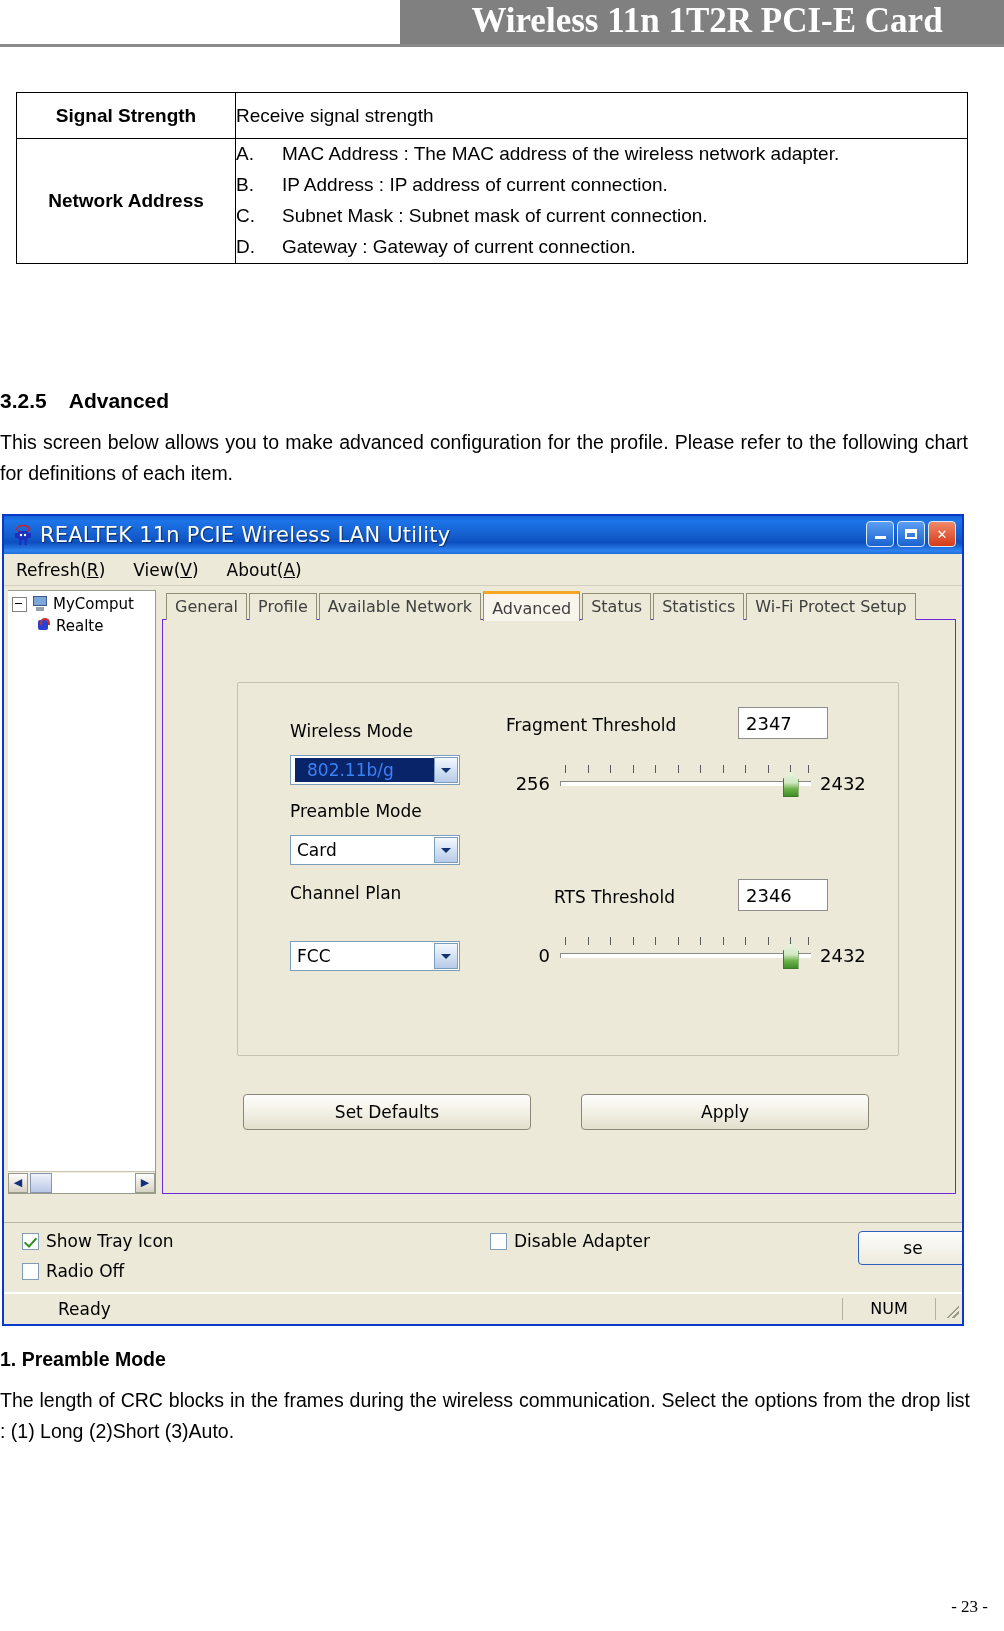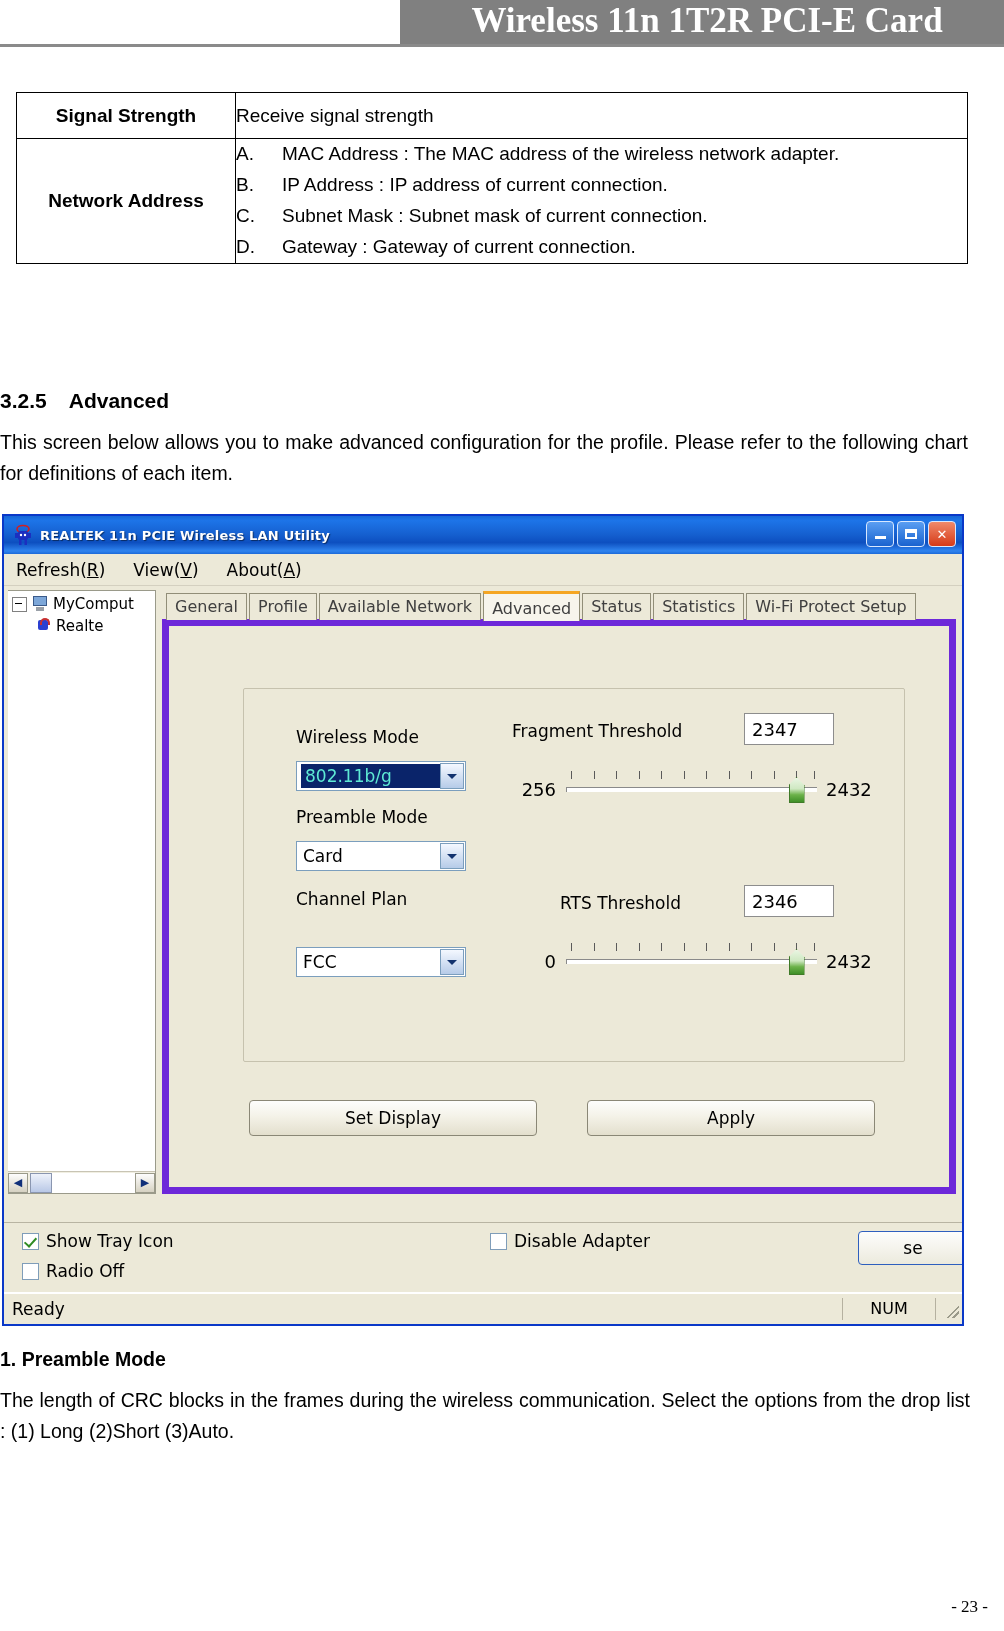--- a/index.html
+++ b/index.html
@@ -126,22 +126,22 @@
     align-items: center;
   }
   .tb-icon {
     width: 22px; height: 22px;
     margin: 0 6px 0 8px;
     position: relative;
     flex: 0 0 22px;
   }
   .tb-title {
     color: #ffffff;
-    font-size: 13px;
-    font-weight: bold;
+    font-size: 21px;
+    font-weight: normal;
     white-space: nowrap;
     text-shadow: 1px 1px 1px rgba(0,0,0,.5);
     letter-spacing: .2px;
   }
   .tb-buttons {
     position: absolute;
     right: 6px; top: 5px;
     display: flex;
     gap: 3px;
   }
@@ -334,21 +334,21 @@
     border-top: 3px solid #f5a623;
     font-weight: normal;
     margin-bottom: -1px;
   }
   .tab-content {
     position: absolute;
     left: 0; top: 29px;
     right: 0;
     height: 575px;
     background: #ece9d8;
-    border: 7px solid #6d28d9;
+    border: 1px solid #6d28d9;
     box-sizing: border-box;
   }
   .group-box {
     position: absolute;
     left: 74px; top: 62px;
     width: 660px; height: 372px;
     border: 1px solid #c6c2ae;
     border-radius: 2px;
     background: #ece9d8;
   }
@@ -367,22 +367,22 @@
     display: flex;
     align-items: center;
     font-size: 17px;
     padding-left: 6px;
     color: #000;
   }
   .combo .txt { flex: 1; white-space: nowrap; }
   .combo.selected { }
   .combo.selected .txt {
     background: #0a246a;
-    color: #5eead4;
-    padding: 2px 4px;
+    color: #3b82f6;
+    padding: 2px 12px;
     margin-left: -2px;
   }
   .combo-arrow {
     width: 24px; height: 26px;
     background: linear-gradient(to bottom,#f4f8ff,#b6cbe8);
     border: 1px solid #7b9ebd;
     box-sizing: border-box;
     margin-right: 1px;
     display: flex; align-items: center; justify-content: center;
     flex: 0 0 24px;
@@ -509,20 +509,21 @@
   }
   .statusbar {
     position: absolute;
     left: 0; bottom: 0;
     width: 100%; height: 32px;
     background: #ece9d8;
     border-top: 2px solid #ffffff;
     display: flex;
     align-items: center;
     box-sizing: border-box;
+    padding-left: 46px;
   }
   .sb-ready {
     font-size: 17px;
     padding-left: 8px;
     flex: 1;
   }
   .sb-num {
     font-size: 16px;
     width: 92px;
     text-align: center;
@@ -753,21 +754,21 @@
                 <i style="left:92%"></i>
                 <i style="left:99%"></i>
             </div>
             <div class="track"></div>
             <div class="thumb" style="left:89%;"></div>
             <span class="lbl-min">0</span>
             <span class="lbl-max">2432</span>
           </div>
         </div>
 
-        <div class="xp-button" style="left:80px; top:474px; width:288px;">Set Display</div>
+        <div class="xp-button" style="left:80px; top:474px; width:288px;">Set Defaults</div>
         <div class="xp-button" style="left:418px; top:474px; width:288px;">Apply</div>
       </div>
     </div>
   </div>
 
   <div class="bottom-bar">
     <div class="cb-row" style="left:18px; top:8px;">
       <span class="cbox checked"></span>
       <span>Show Tray Icon</span>
     </div>

